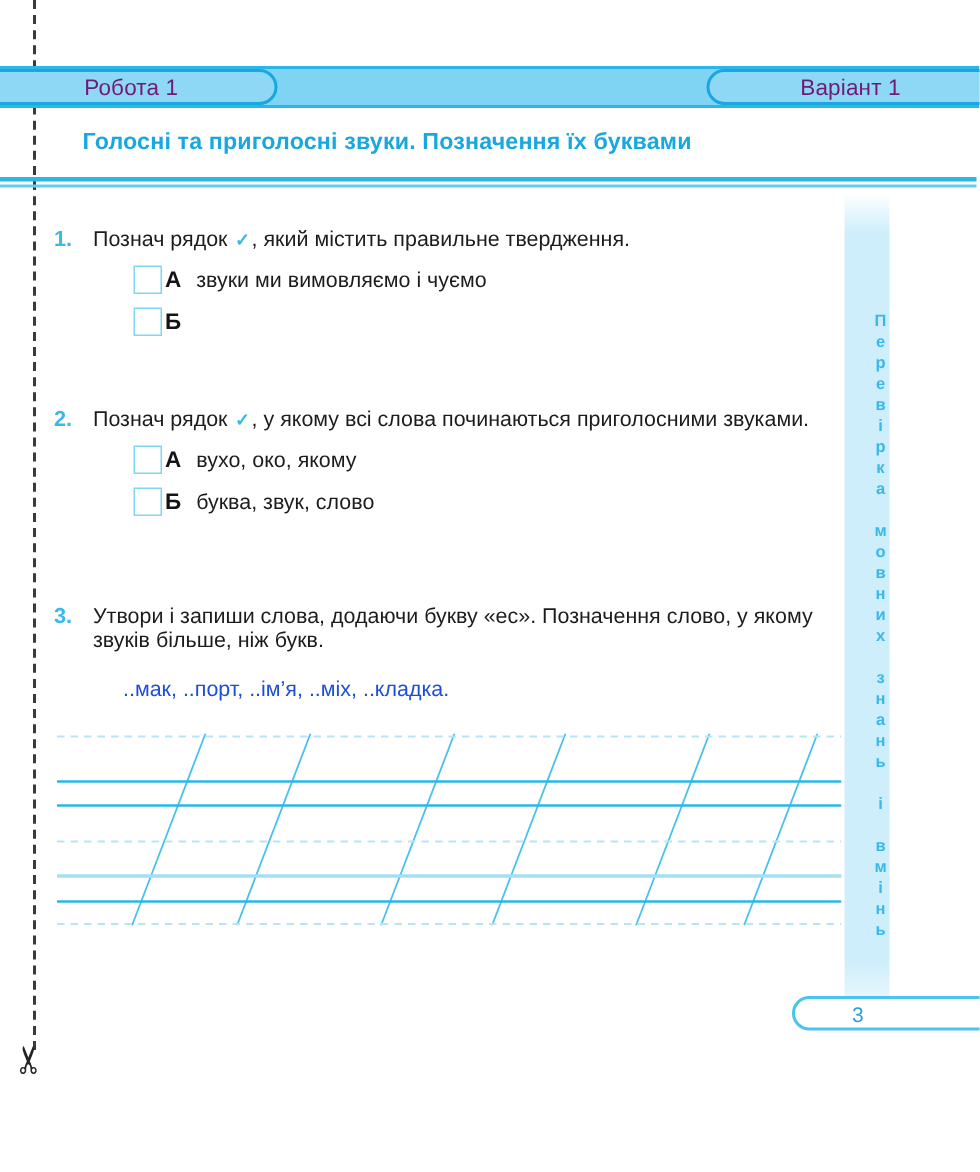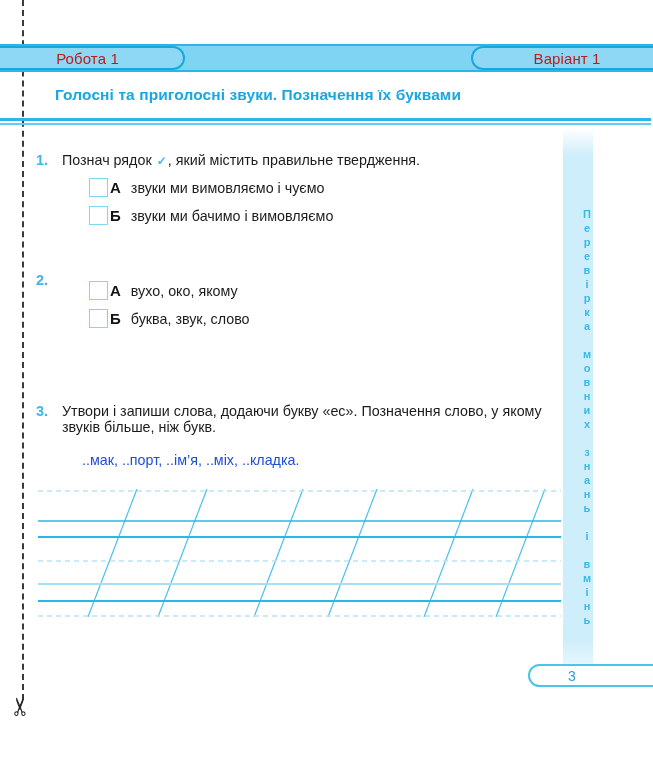--- a/index.html
+++ b/index.html
@@ -79,21 +79,21 @@
     border: 2px solid #19a7e0;
     border-top-left-radius: 13px;
     border-bottom-left-radius: 13px;
     background: #8ed8f5;
     display: flex;
     align-items: center;
     justify-content: center;
   }
   .badge-label {
     font-size: 15px;
-    color: #b91c1c;
+    color: #701a75;
     letter-spacing: .1px;
     white-space: nowrap;
   }
 
   
   .sheet-title {
     position: absolute;
     left: 55px;
     top: 86px;
     font-size: 15.5px;
@@ -272,28 +272,30 @@
       <span>Познач рядок </span><span class="check-glyph">✓</span><span>, який містить правильне твердження.</span>
     </div>
     <div class="option-row">
       <span class="option-box"></span>
       <span class="option-letter">А</span>
       <span class="option-text">звуки ми вимовляємо і чуємо</span>
     </div>
     <div class="option-row">
       <span class="option-box"></span>
       <span class="option-letter">Б</span>
-      <span class="option-text">звуки ми бачимо і вимовляємо</span>
     </div>
   </div>
 </div>
 
 <div class="task" style="top:272px; width:512px;">
   <div class="task-num">2.</div>
   <div class="task-body">
+    <div class="task-text">
+      <span>Познач рядок </span><span class="check-glyph">✓</span><span>, у якому всі слова починаються приголосними звуками.</span>
+    </div>
     <div class="option-row">
       <span class="option-box"></span>
       <span class="option-letter">А</span>
       <span class="option-text">вухо, око, якому</span>
     </div>
     <div class="option-row">
       <span class="option-box"></span>
       <span class="option-letter">Б</span>
       <span class="option-text">буква, звук, слово</span>
     </div>

